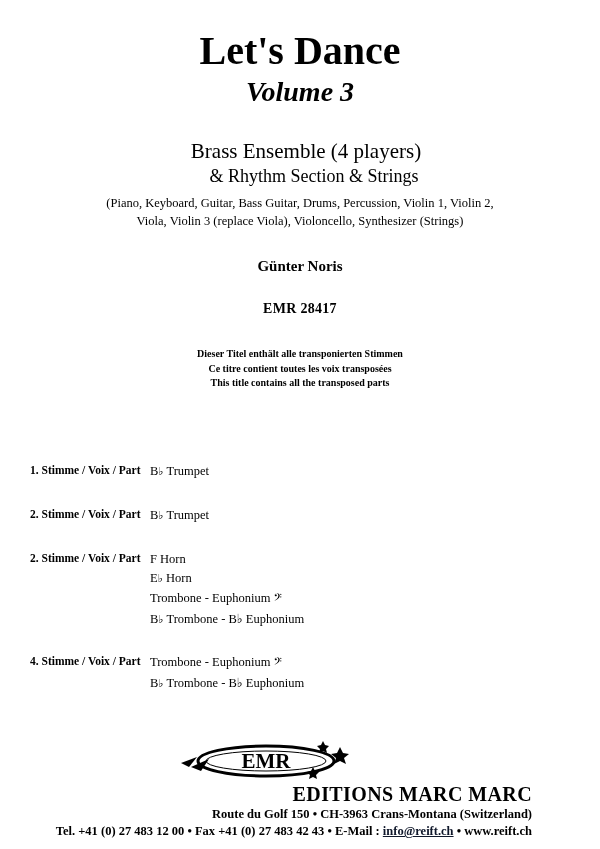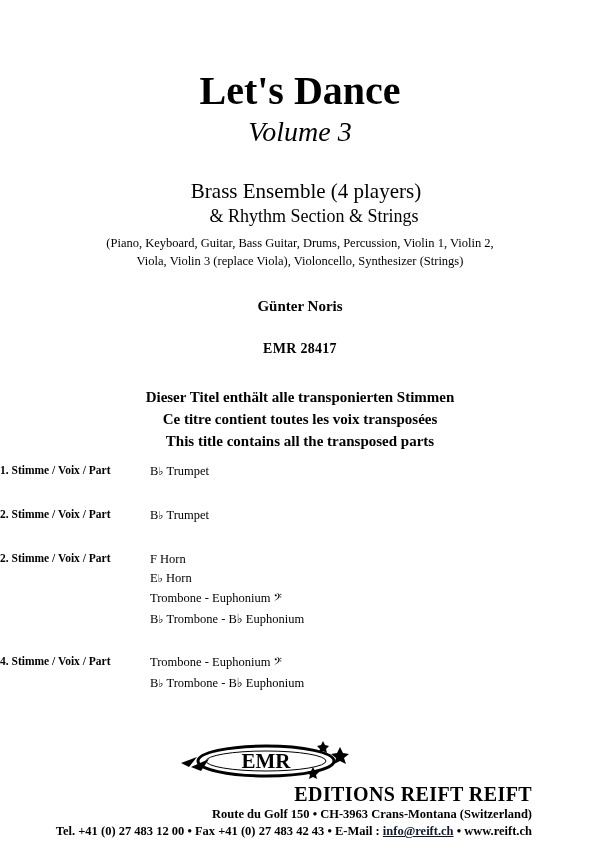--- a/index.html
+++ b/index.html
@@ -24,25 +24,24 @@
   }
   .title-block {
     text-align: center;
     padding-top: 30px;
   }
   .main-title {
     font-size: 40px;
     font-weight: bold;
     letter-spacing: 0px;
     line-height: 1.05;
-    margin-top: 40px;
   }
   .volume {
     font-size: 28px;
-    font-weight: normal;
+    font-weight: bold;
     font-style: italic;
     margin-top: 4px;
   }
   .ensemble {
     font-size: 21px;
     margin-top: 30px;
     line-height: 1.25;
     padding-left: 12px;
   }
   .ensemble-sub {
@@ -60,39 +59,40 @@
     font-weight: bold;
     margin-top: 28px;
   }
   .catalog {
     font-size: 14px;
     font-weight: bold;
     margin-top: 26px;
     letter-spacing: 0.3px;
   }
   .notice {
-    font-size: 15px;
+    font-size: 10px;
     font-weight: bold;
     margin-top: 30px;
     line-height: 1.45;
   }
 
   .parts {
     position: absolute;
     left: 0;
     top: 462px;
     width: 600px;
   }
   .part-row {
     display: flex;
     align-items: flex-start;
     margin-bottom: 24px;
   }
   .part-label {
     width: 150px;
+    padding-left: 30px;
     box-sizing: border-box;
     font-size: 11.5px;
     font-weight: bold;
     line-height: 1.5;
   }
   .part-voices {
     font-size: 12.5px;
     line-height: 1.58;
   }
   .flat {
@@ -204,20 +204,20 @@
         <ellipse cx="105" cy="24" rx="68" ry="15" fill="none" stroke="#000" stroke-width="3"></ellipse>
         <ellipse cx="105" cy="24" rx="60" ry="10" fill="none" stroke="#000" stroke-width="1"></ellipse>
         <text x="105" y="31" font-family="Liberation Serif, serif" font-size="21" font-weight="bold" text-anchor="middle" fill="#000">EMR</text>
         <path d="M30 30 L48 22 L40 34 Z" fill="#000"></path>
         <path d="M20 26 L36 20 L28 30 Z" fill="#000"></path>
         <path d="M176 16 l3 -6 l3 6 l6 1 l-5 4 l2 6 l-6 -3 l-6 3 l2 -6 l-5 -4 z" fill="#000"></path>
         <path d="M160 8 l2 -4 l2 4 l4 1 l-3 3 l1 4 l-4 -2 l-4 2 l1 -4 l-3 -3 z" fill="#000"></path>
         <path d="M150 34 l2 -4 l2 4 l4 1 l-3 3 l1 4 l-4 -2 l-4 2 l1 -4 l-3 -3 z" fill="#000"></path>
       </svg>
     </div>
-    <div class="publisher">EDITIONS REIFT REIFT</div>
+    <div class="publisher">EDITIONS MARC MARC</div>
     <div class="address">Route du Golf 150 • CH-3963 Crans-Montana (Switzerland)</div>
     <div class="contact">
       <span class="plain">Tel. +41 (0) 27 483 12 00 • Fax +41 (0) 27 483 42 43 • E-Mail : </span><a href="#">info@reift.ch</a><span class="plain"> • www.reift.ch</span>
     </div>
   </div>
 
 </div>
 
 </body></html>

